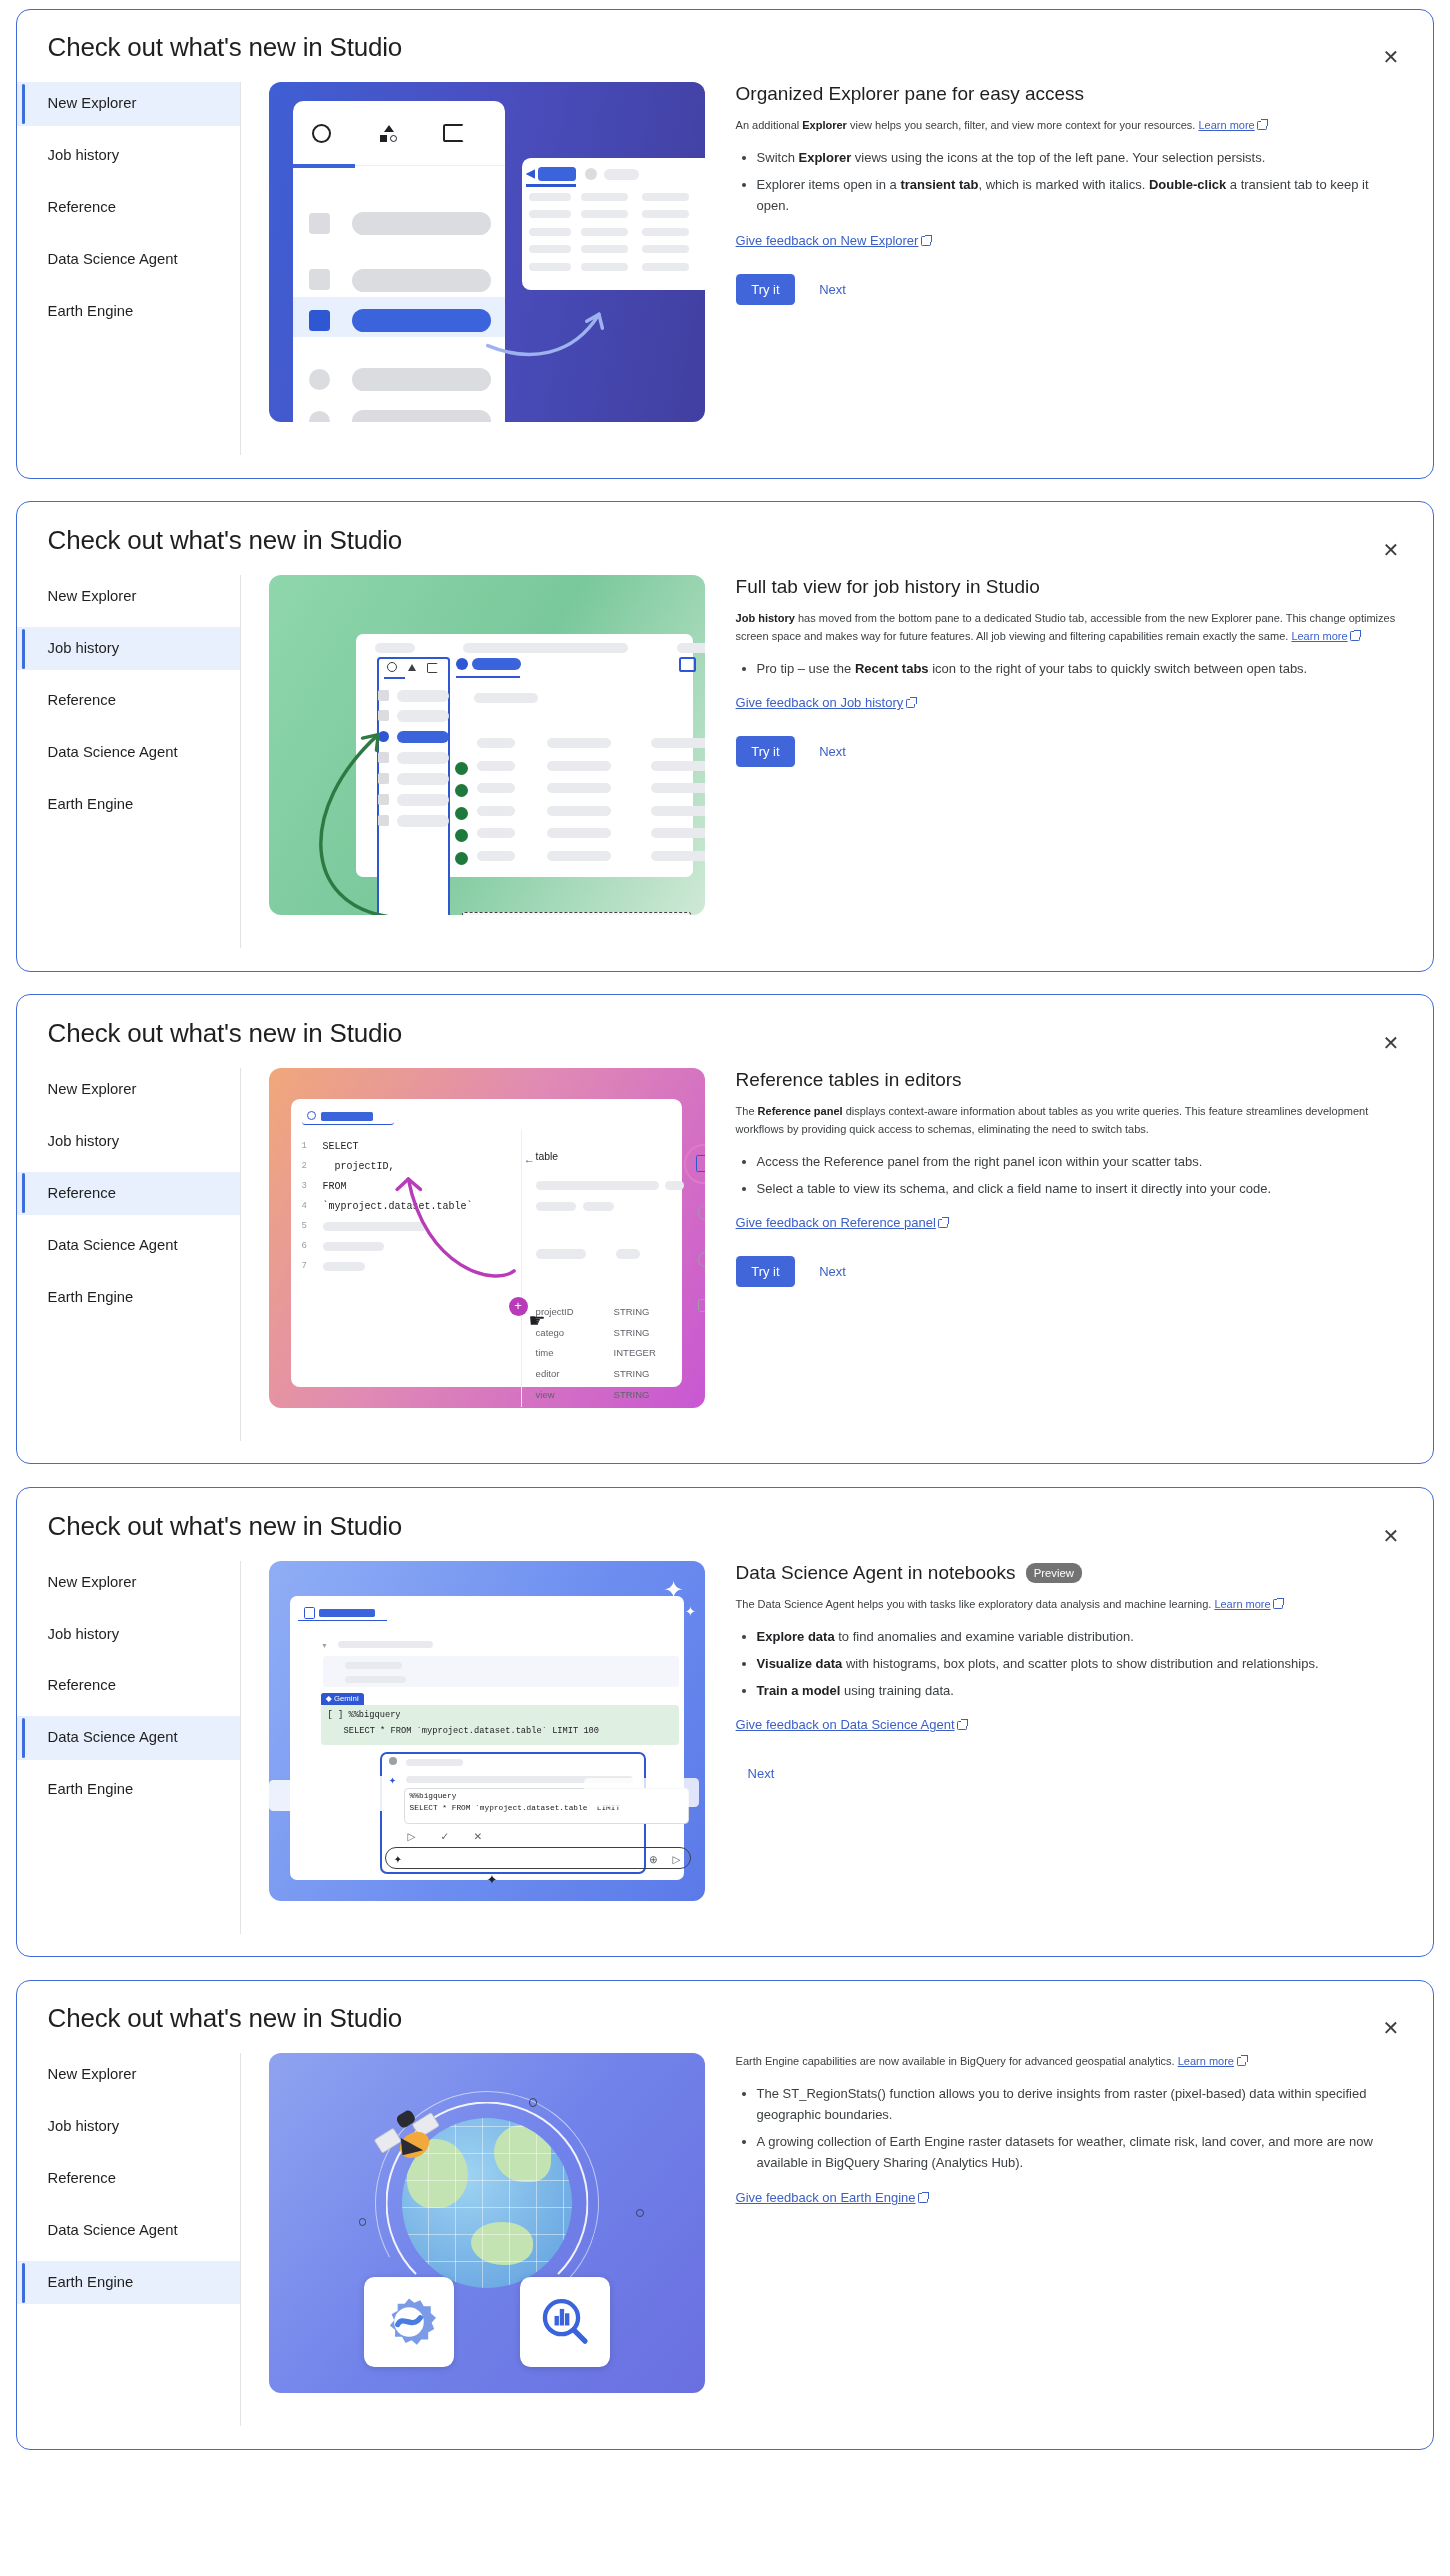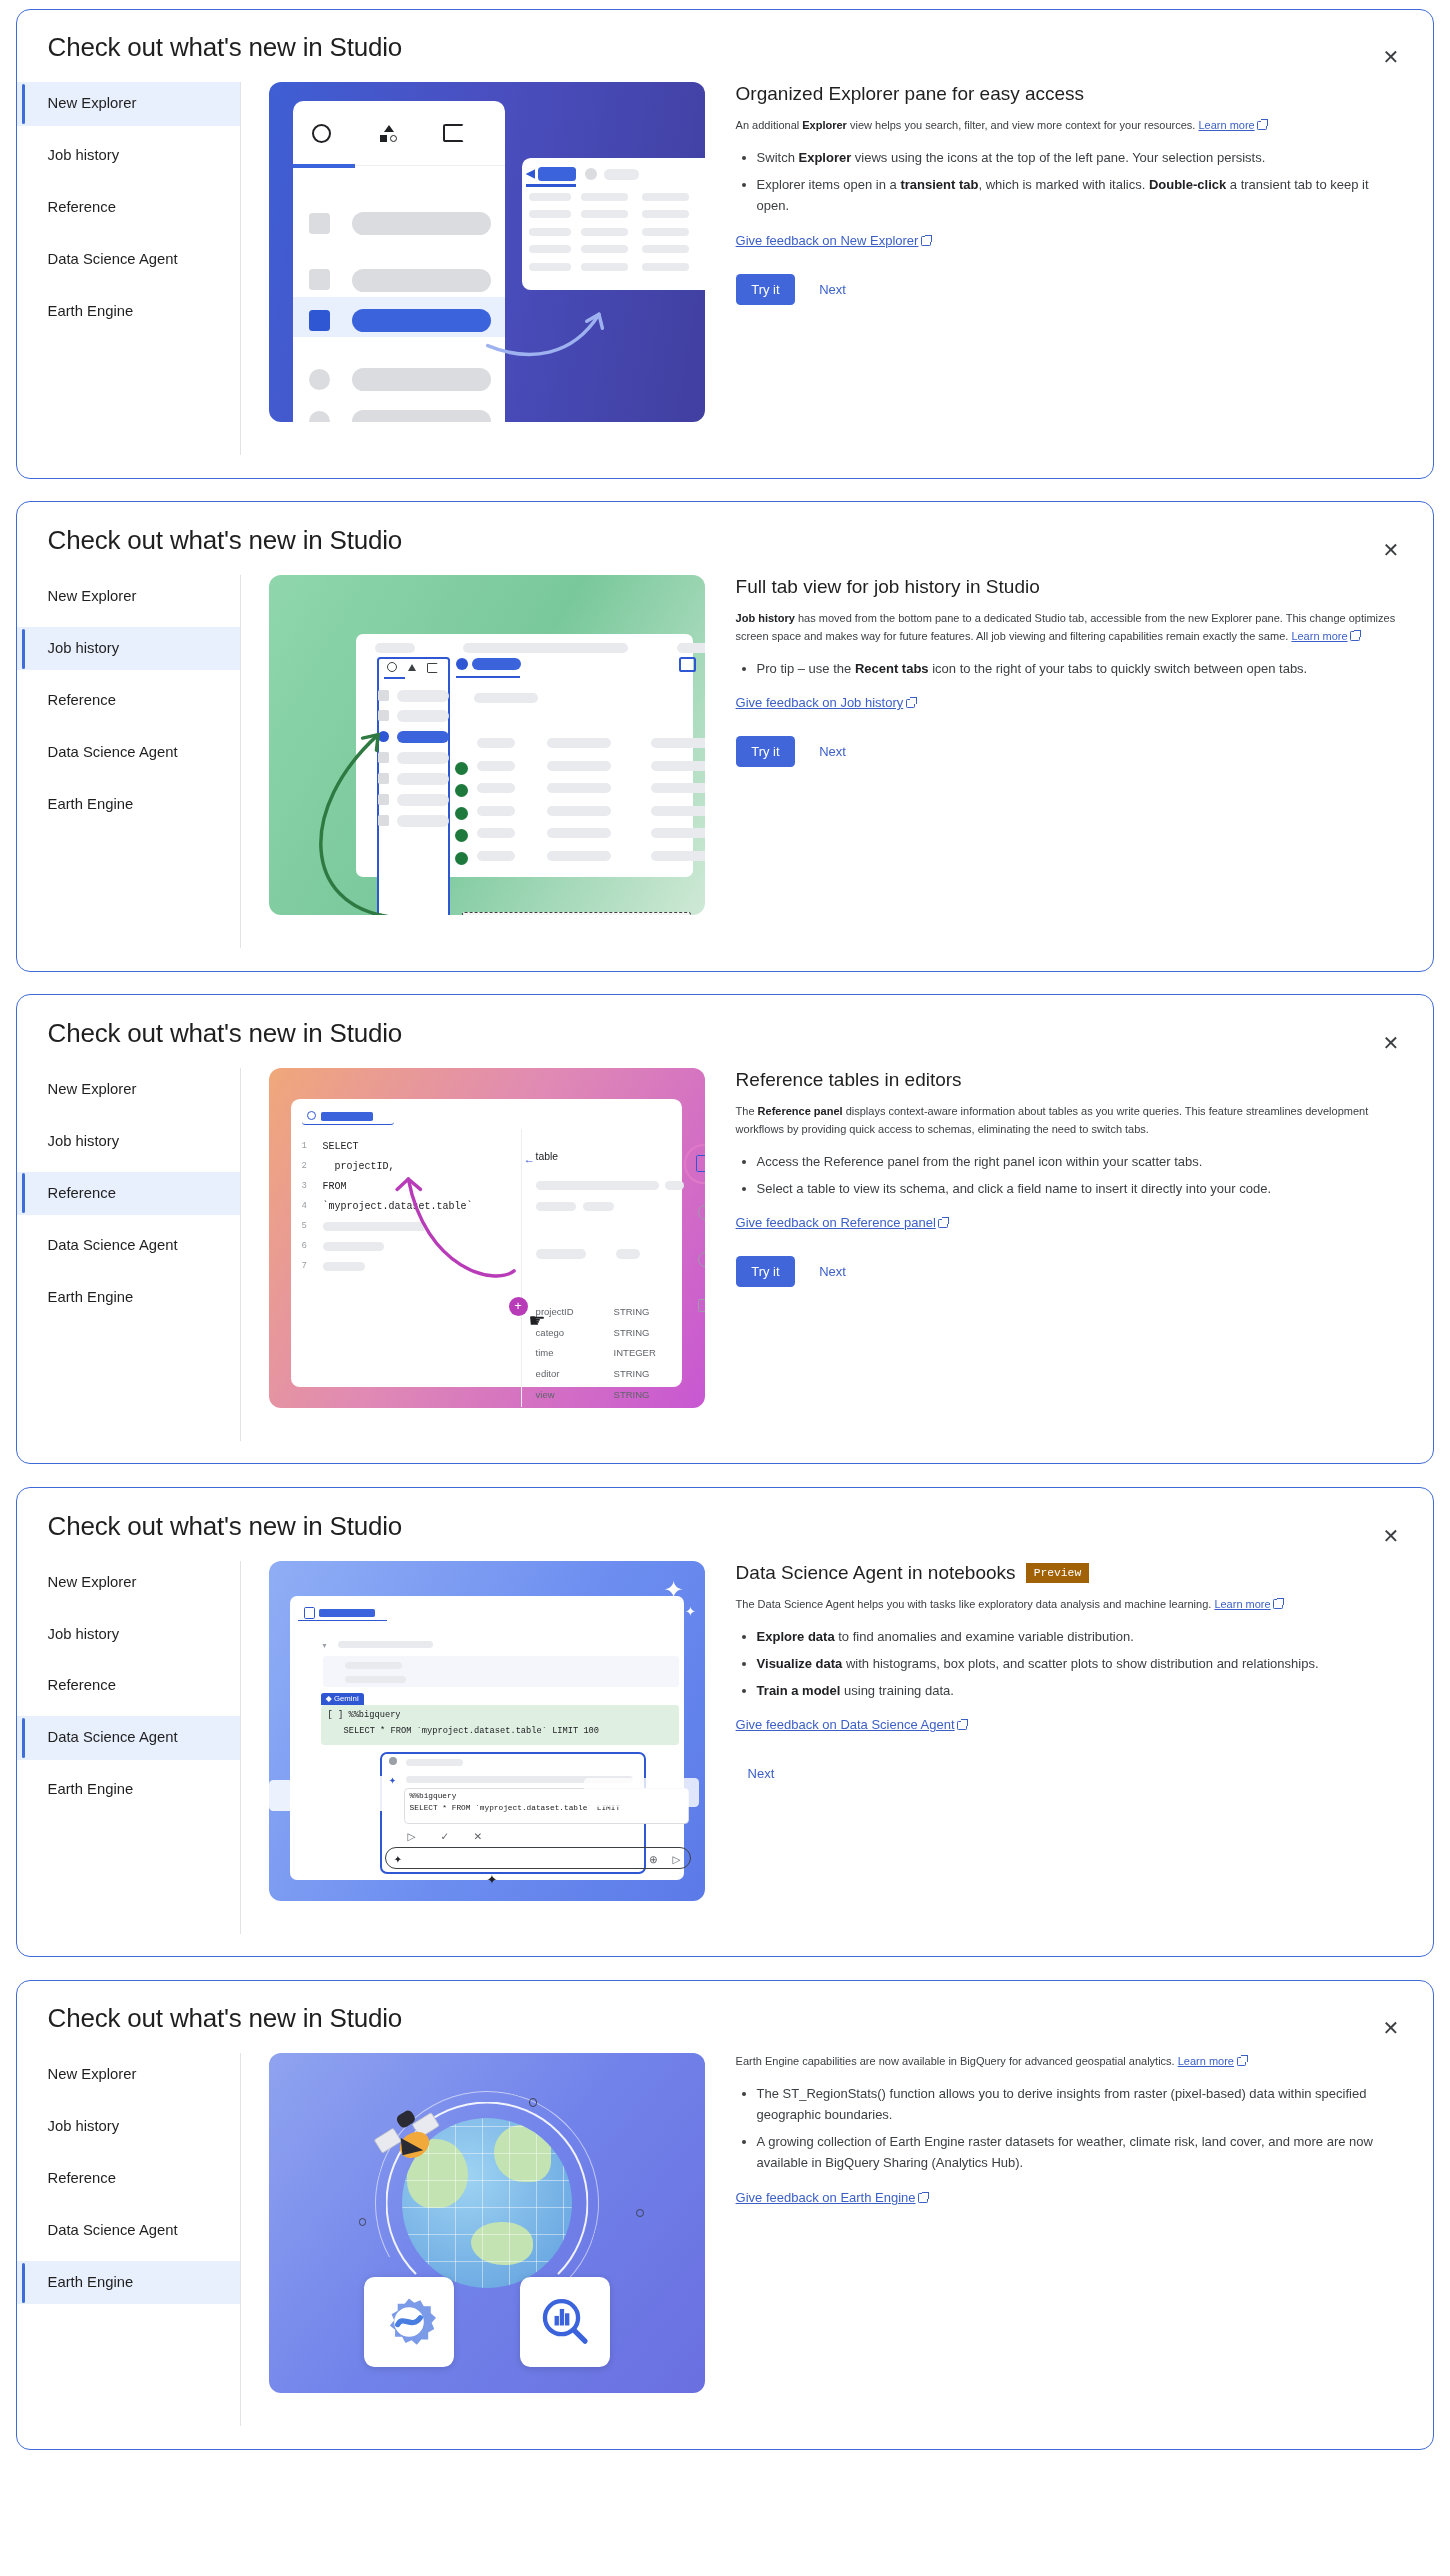--- a/index.html
+++ b/index.html
@@ -106,28 +106,27 @@
     font-size: 19px;
     font-weight: 400;
     color: #1f1f1f;
     margin-bottom: 10.4px;
     display: flex;
     align-items: center;
     gap: 10.4px;
     line-height: 1.3;
   }
   .badge {
-    background: #a16207;
+    background: #737373;
     color: #ffffff;
     font-size: 11.3px;
     padding: 2.6px 7.8px;
-    border-radius: 0;
+    border-radius: 9px;
     font-weight: 400;
     line-height: 1.3;
-    font-family: Liberation Mono, monospace;
   }
   .content p.lead {
     font-size: 11px;
     line-height: 1.62;
     color: #3c4043;
     margin-bottom: 12px;
   }
   .content ul {
     margin: 0 0 14px 0;
     padding-left: 21px;

